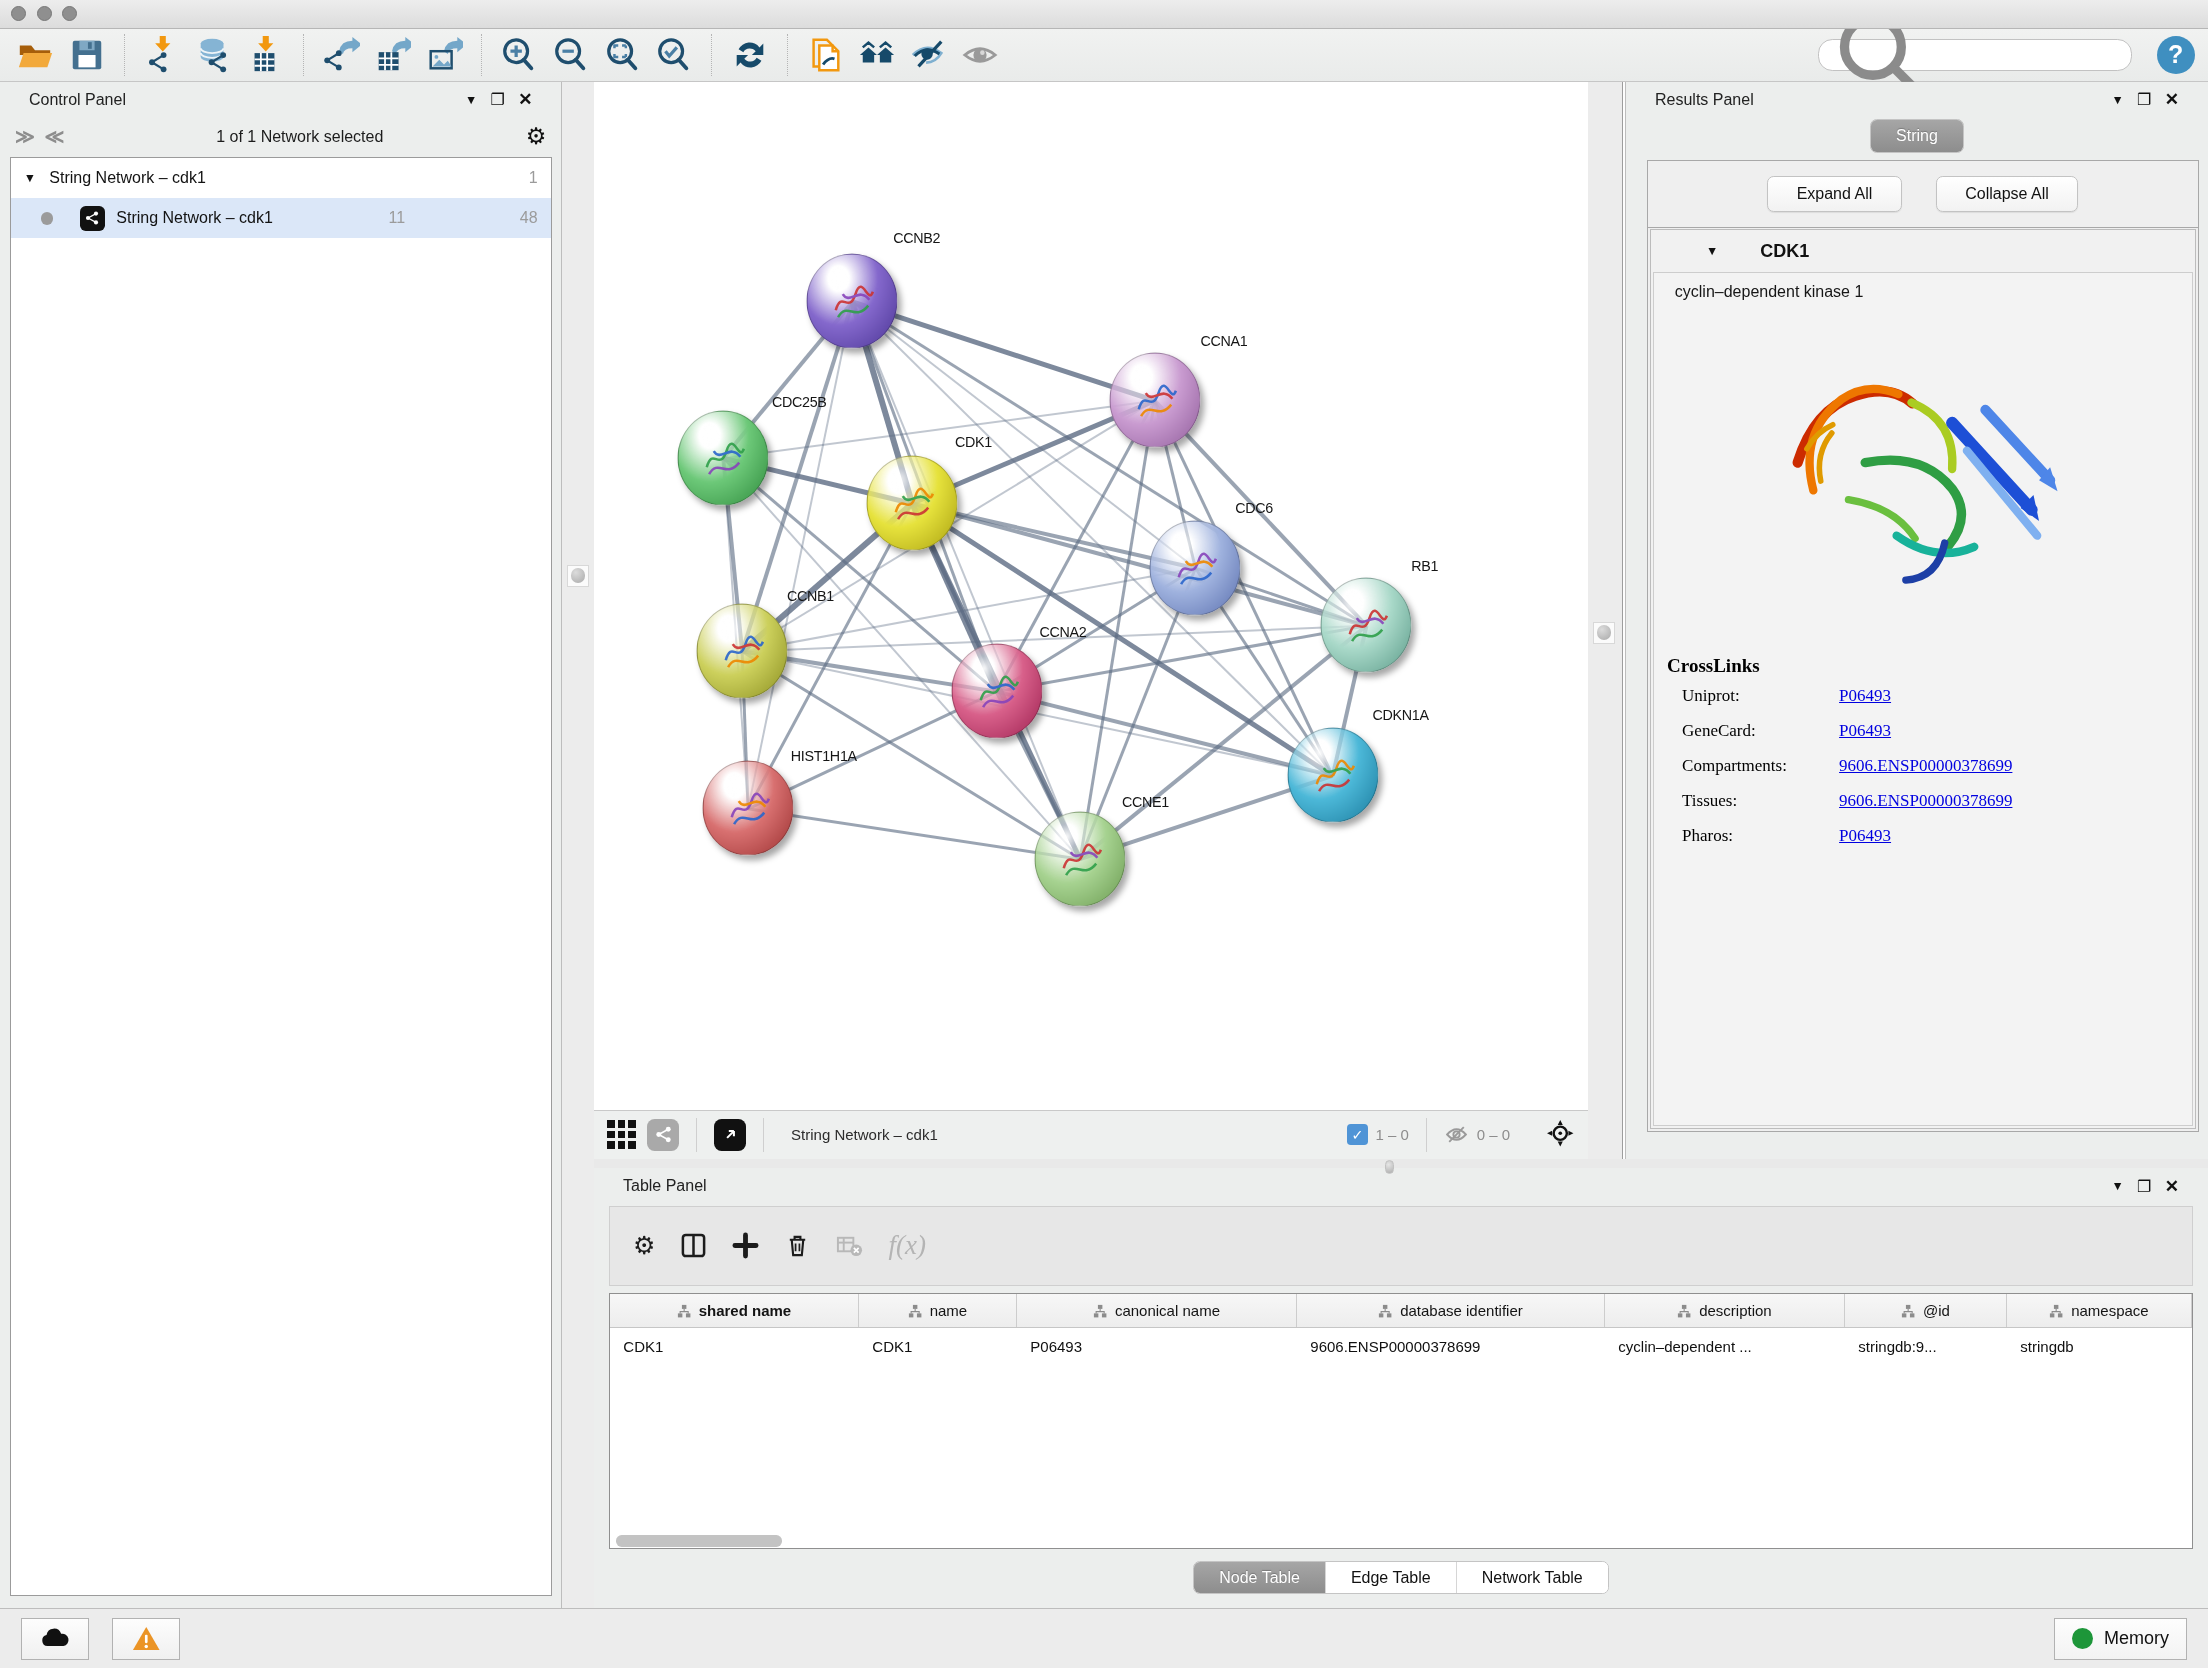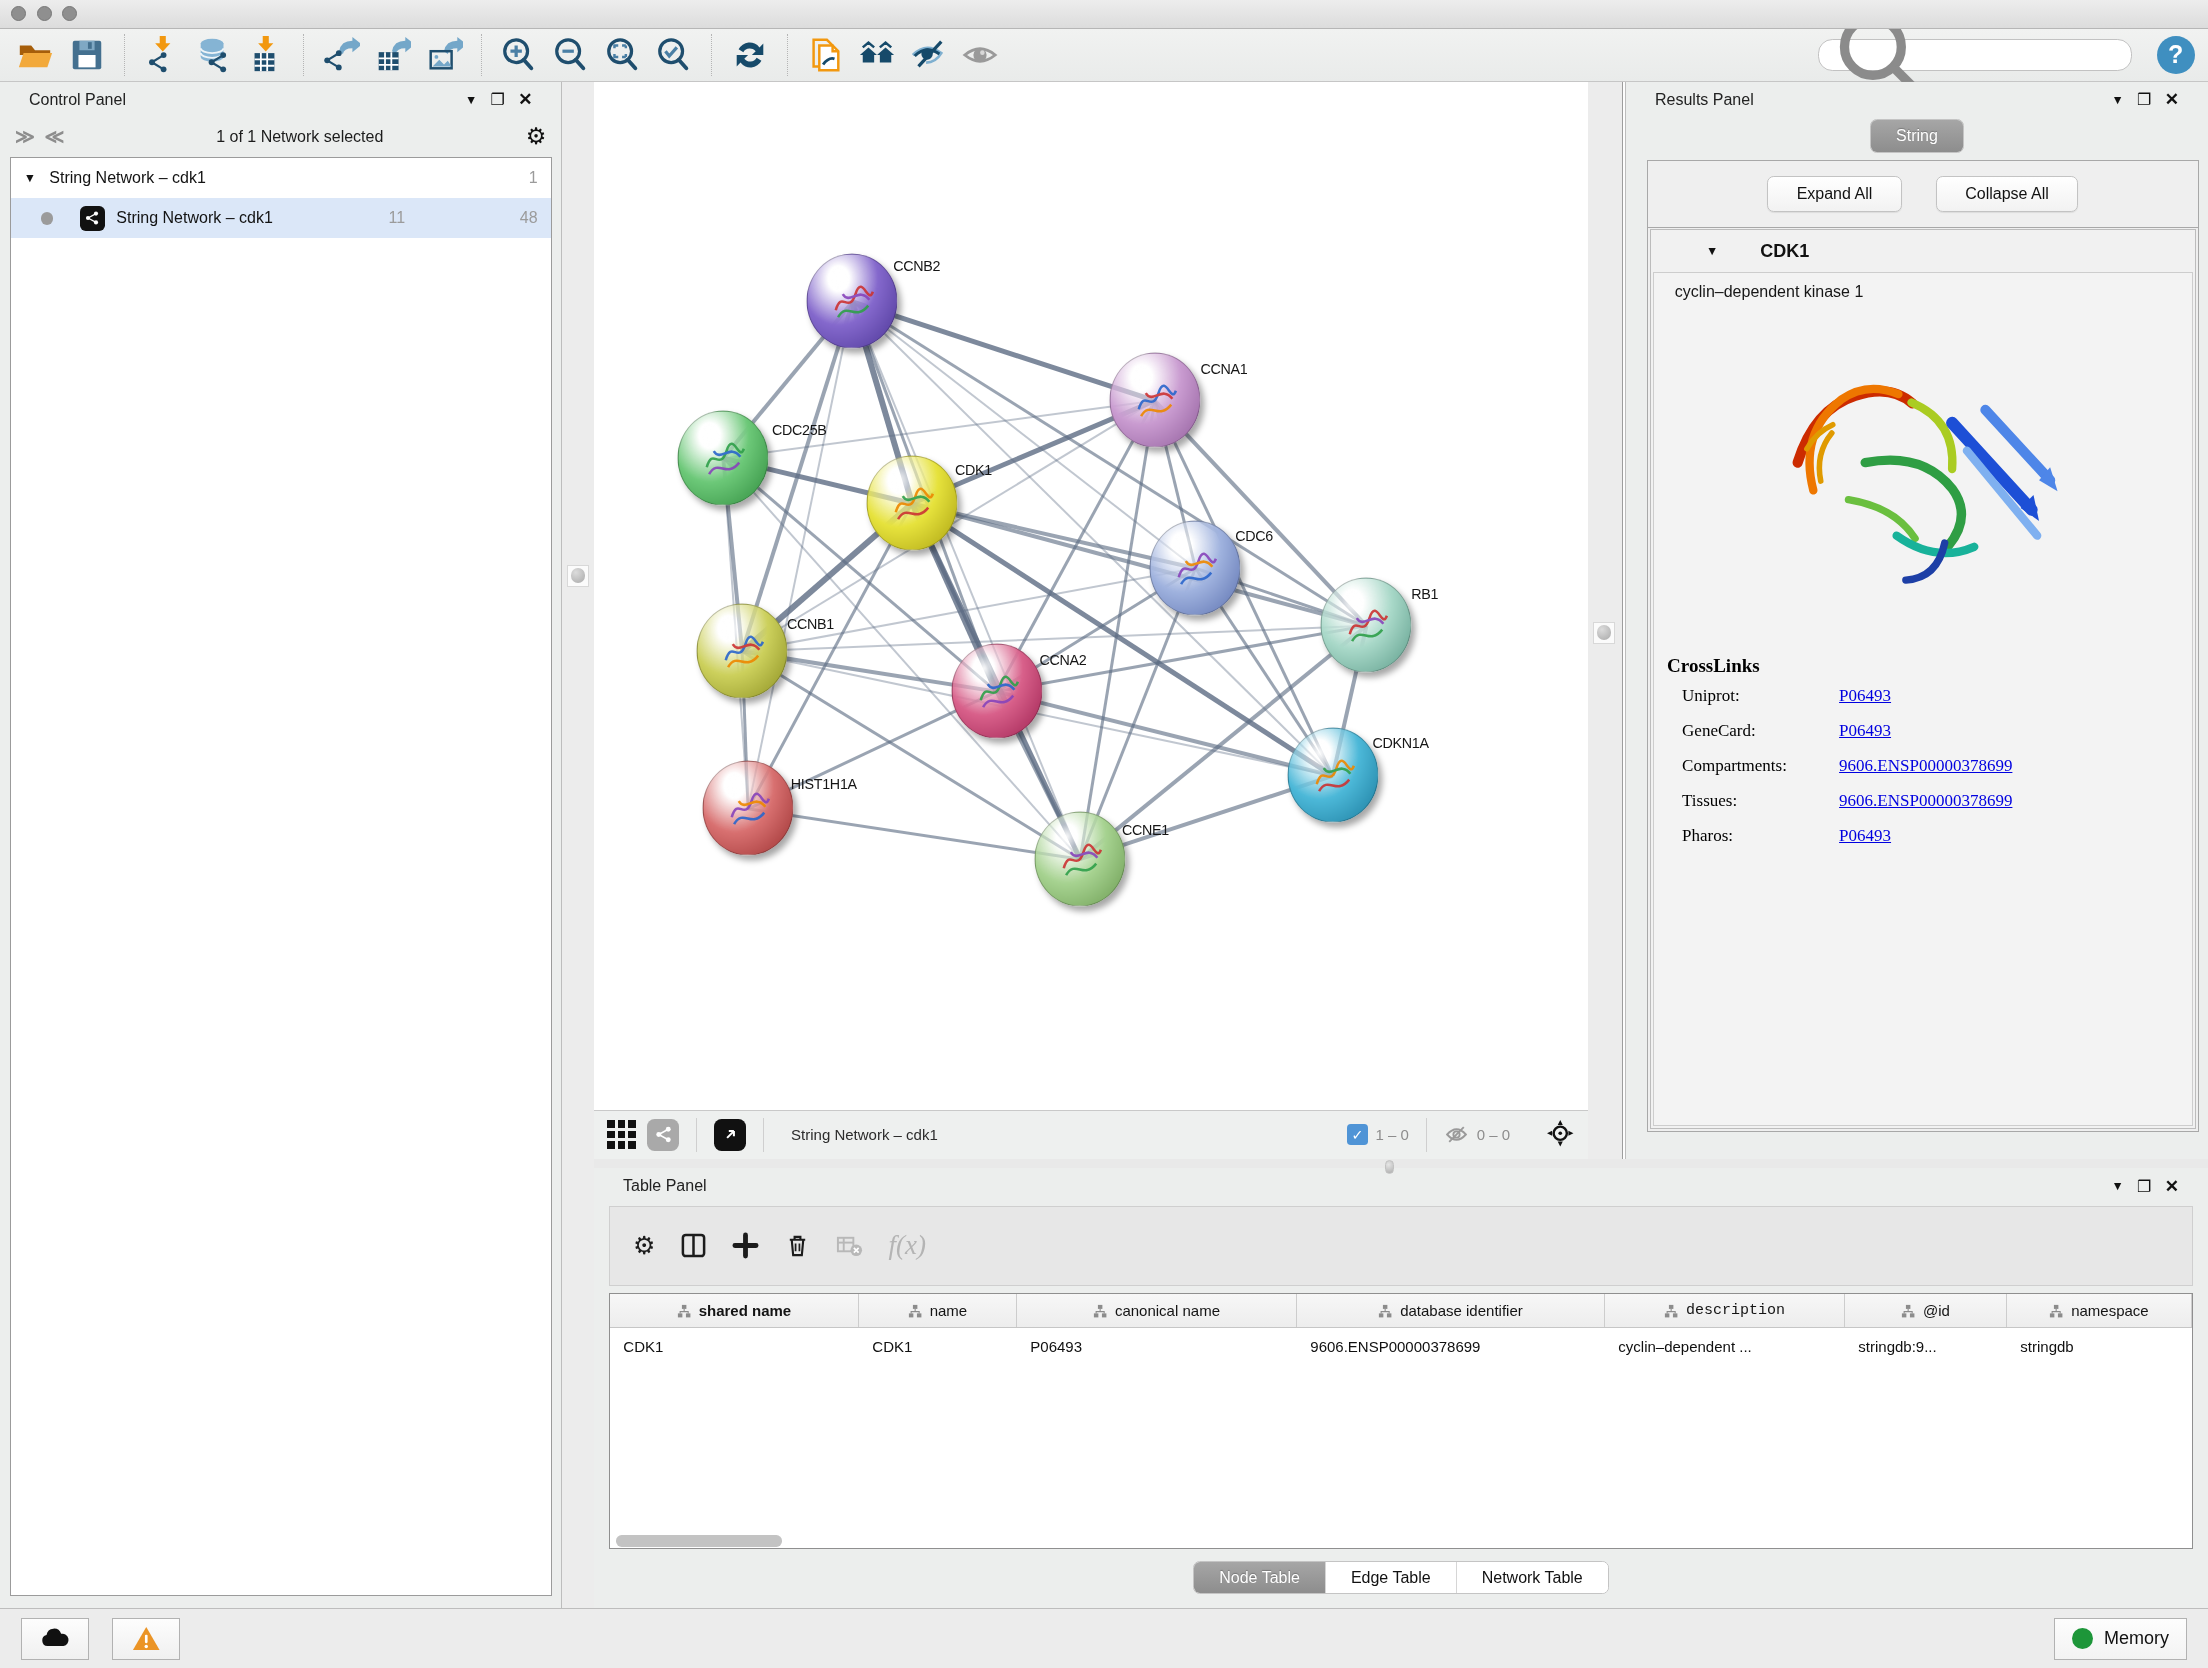--- a/index.html
+++ b/index.html
@@ -60,21 +60,21 @@
 
   .right-col { flex:1; display:flex; flex-direction:column; }
   .upper { height:1077px; display:flex; }
   .canvas-col { flex:1; display:flex; flex-direction:column; min-width:0; }
 
   
   .network-canvas { flex:1; background:#fff; position:relative; overflow:hidden; }
   .edges { position:absolute; inset:0; width:100%; height:100%; }
   .node { position:absolute; width:91px; height:95px; border-radius:50%; transform:translate(-50%,-50%); box-shadow:3.8px 4.8px 6.7px rgba(0,0,0,.35); border:1px solid rgba(0,0,0,.22); display:flex; align-items:center; justify-content:center; }
   .node svg { width:51px; height:51px; opacity:.9; }
-  .node-label { position:absolute; font-size:14.3px; color:#161616; letter-spacing:-0.3px; white-space:nowrap;margin-top:28px; }
+  .node-label { position:absolute; font-size:14.3px; color:#161616; letter-spacing:-0.3px; white-space:nowrap; }
 
   
   .canvas-toolbar { height:49px; background:#eef0ef; border-top:1px solid #c9c9c9; display:flex; align-items:center; padding:0 13.3px; gap:11.4px; font-size:15px; color:#2c2c2c; }
   .ct-sep { width:1px; height:34px; background:#cfcfcf; margin:0 5.7px; }
   .gridicon { display:grid; grid-template-columns:repeat(3,7.6px); grid-gap:2.9px; }
   .gridicon i { width:7.6px; height:7.6px; background:#111; display:block; }
   .share-gray { width:32px; height:32px; border-radius:7.6px; background:#a9a9a9; display:flex; align-items:center; justify-content:center; }
   .share-gray svg { width:19px; height:19px; }
   .birdseye { width:32px; height:32px; border-radius:7.6px; background:#111; color:#fff; display:flex; align-items:center; justify-content:center; }
   .net-title { margin-left:9.5px; }
@@ -704,21 +704,21 @@
             </div>
             <div class="th" style="flex: 0 0 308px;">
               <svg viewBox="0 0 16 16">
                 <rect x="5.5" y="1" width="5" height="4.5" fill="#8c8c8c"></rect>
                 <rect x="1" y="10.5" width="5" height="4.5" fill="#8c8c8c"></rect>
                 <rect x="10" y="10.5" width="5" height="4.5" fill="#8c8c8c"></rect>
                 <path d="M8 5.5 v3 M3.5 10.5 v-2 h9 v2" stroke="#8c8c8c" fill="none" stroke-width="1.2"></path>
               </svg>
               <span>database identifier</span>
             </div>
-            <div class="th" style="flex: 0 0 240px; font-family: Liberation Mono, monospace;">
+            <div class="th" style="flex: 0 0 240px;">
               <svg viewBox="0 0 16 16">
                 <rect x="5.5" y="1" width="5" height="4.5" fill="#8c8c8c"></rect>
                 <rect x="1" y="10.5" width="5" height="4.5" fill="#8c8c8c"></rect>
                 <rect x="10" y="10.5" width="5" height="4.5" fill="#8c8c8c"></rect>
                 <path d="M8 5.5 v3 M3.5 10.5 v-2 h9 v2" stroke="#8c8c8c" fill="none" stroke-width="1.2"></path>
               </svg>
               <span>description</span>
             </div>
             <div class="th" style="flex: 0 0 162px;">
               <svg viewBox="0 0 16 16">

